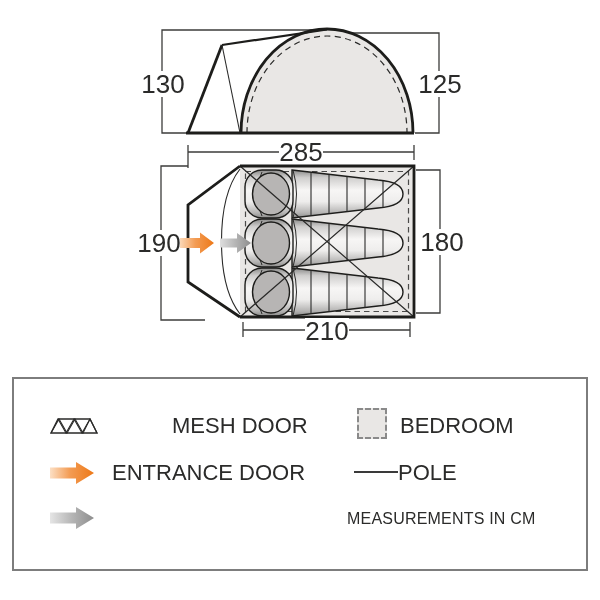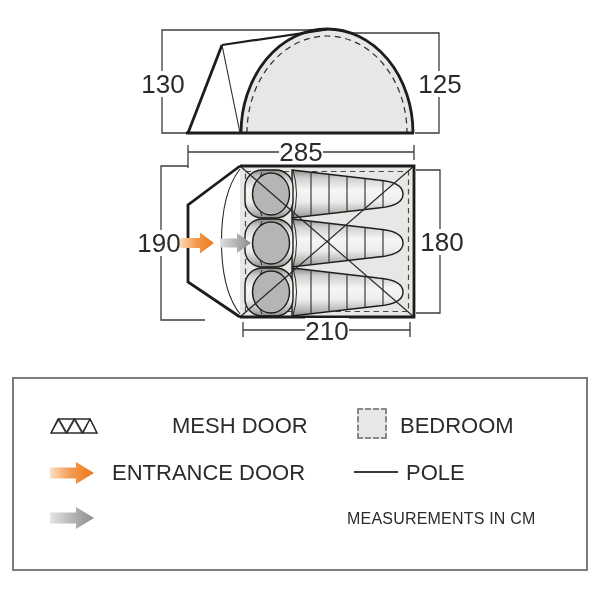--- a/index.html
+++ b/index.html
@@ -160,16 +160,16 @@
         </linearGradient>
       </defs>
       <path d="M0,6.5 H26 V1 L44,12 L26,23 V17.5 H0 Z" fill="url(#grayGradL)"></path>
     </svg>
   </div>
 
   <div class="leg-item bedroom-swatch" style="left:343px;top:29px;"></div>
   <div class="leg-label" style="left:386px;top:34px;">BEDROOM</div>
 
   <div class="leg-item pole-line" style="left:340px;top:92px;"></div>
-  <div class="leg-label" style="left:392px;top:81px;">POLE</div>
+  <div class="leg-label" style="left:384px;top:81px;">POLE</div>
 
   <div class="leg-note" style="left:333px;top:131px;">MEASUREMENTS IN CM</div>
 </div>
 
 </body></html>

